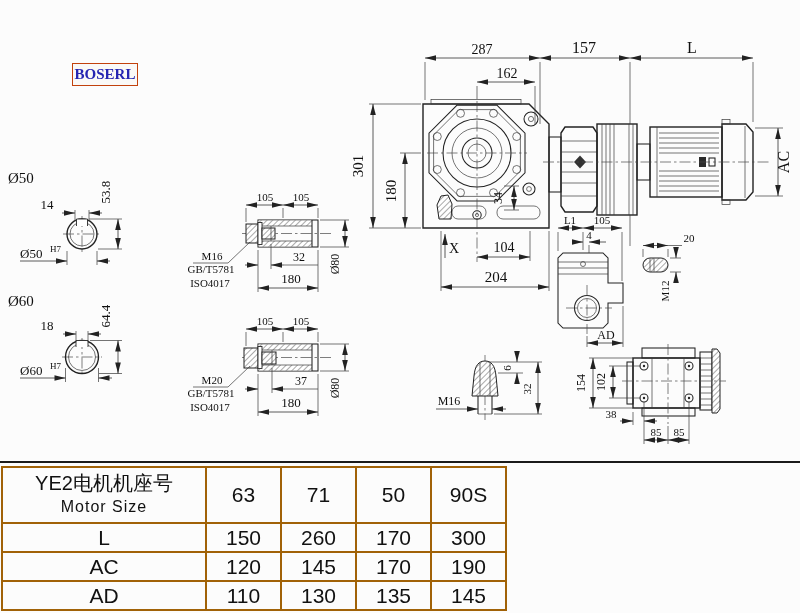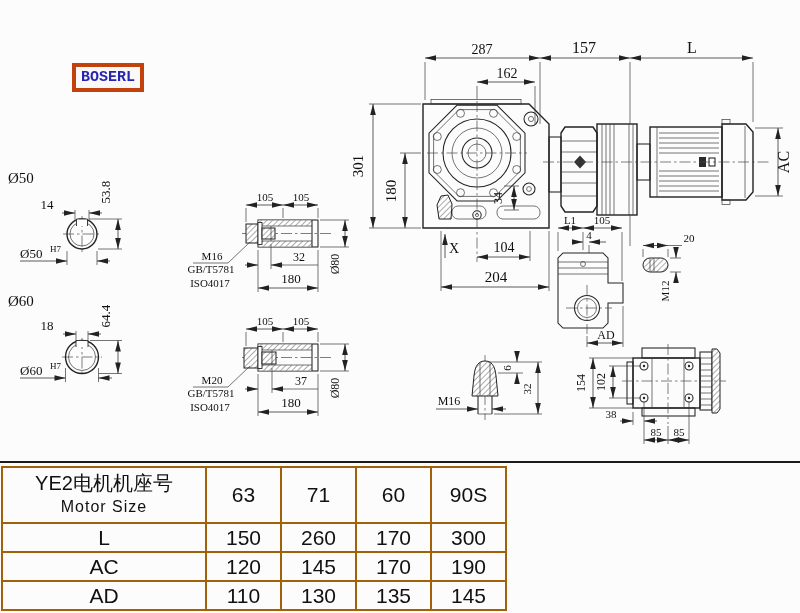--- a/index.html
+++ b/index.html
@@ -2,23 +2,23 @@
 <html><head>
 <meta charset="utf-8">
 <style>
   html,body{margin:0;padding:0;}
   body{width:800px;height:613px;position:relative;background:#fcfcfc;
        font-family:"Liberation Sans","DejaVu Sans",sans-serif;overflow:hidden;}
   #stage{position:absolute;left:0;top:0;width:800px;height:613px;}
   svg{position:absolute;left:0;top:0;}
   .title{position:absolute;left:4px;top:0px;font-size:33px;font-weight:bold;color:#0b0b0b;
          white-space:nowrap;letter-spacing:0;}
-  .logo{position:absolute;left:72px;top:63px;width:64px;height:21px;border:4px solid #c2410c;
+  .logo{position:absolute;left:72px;top:63px;width:64px;height:21px;border:1px solid #c2410c;
         display:flex;align-items:center;justify-content:center;background:#faf9f7;
-        font-family:Liberation Mono, monospace;font-weight:bold;font-size:15px;color:#2626b2;}
+        font-family:Liberation Serif, serif;font-weight:bold;font-size:15px;color:#2626b2;}
   
   .o {fill:none;stroke:#222;stroke-width:1.4;}
   .o2{fill:none;stroke:#222;stroke-width:1.05;}
   .t {fill:none;stroke:#3a3a3a;stroke-width:.7;}
   .d {fill:none;stroke:#333;stroke-width:.8;}
   .cl{fill:none;stroke:#474747;stroke-width:.7;stroke-dasharray:11 3 2.5 3;}
   .h {fill:url(#hatch);stroke:#222;stroke-width:1;}
   .hn{fill:url(#hatch);stroke:none;}
   .kw{fill:#fff;stroke:#2a2a2a;stroke-width:.9;}
   text.ds{font-family:"Liberation Serif","DejaVu Serif",serif;fill:#101010;text-anchor:middle;}
@@ -416,21 +416,21 @@
         <col style="width:75px">
   </colgroup>
   <tbody>
     <tr class="hd">
       <td>
         <div class="hdr-cn">YE2电机机座号</div>
         <div class="hdr-en">Motor Size</div>
       </td>
       <td>63</td>
       <td>71</td>
-      <td>60</td>
+      <td>50</td>
       <td>90S</td>
     </tr>
     <tr class="rw">
       <td>L</td>
       <td>150</td>
       <td>260</td>
       <td>170</td>
       <td>300</td>
     </tr>
     <tr class="rw">

